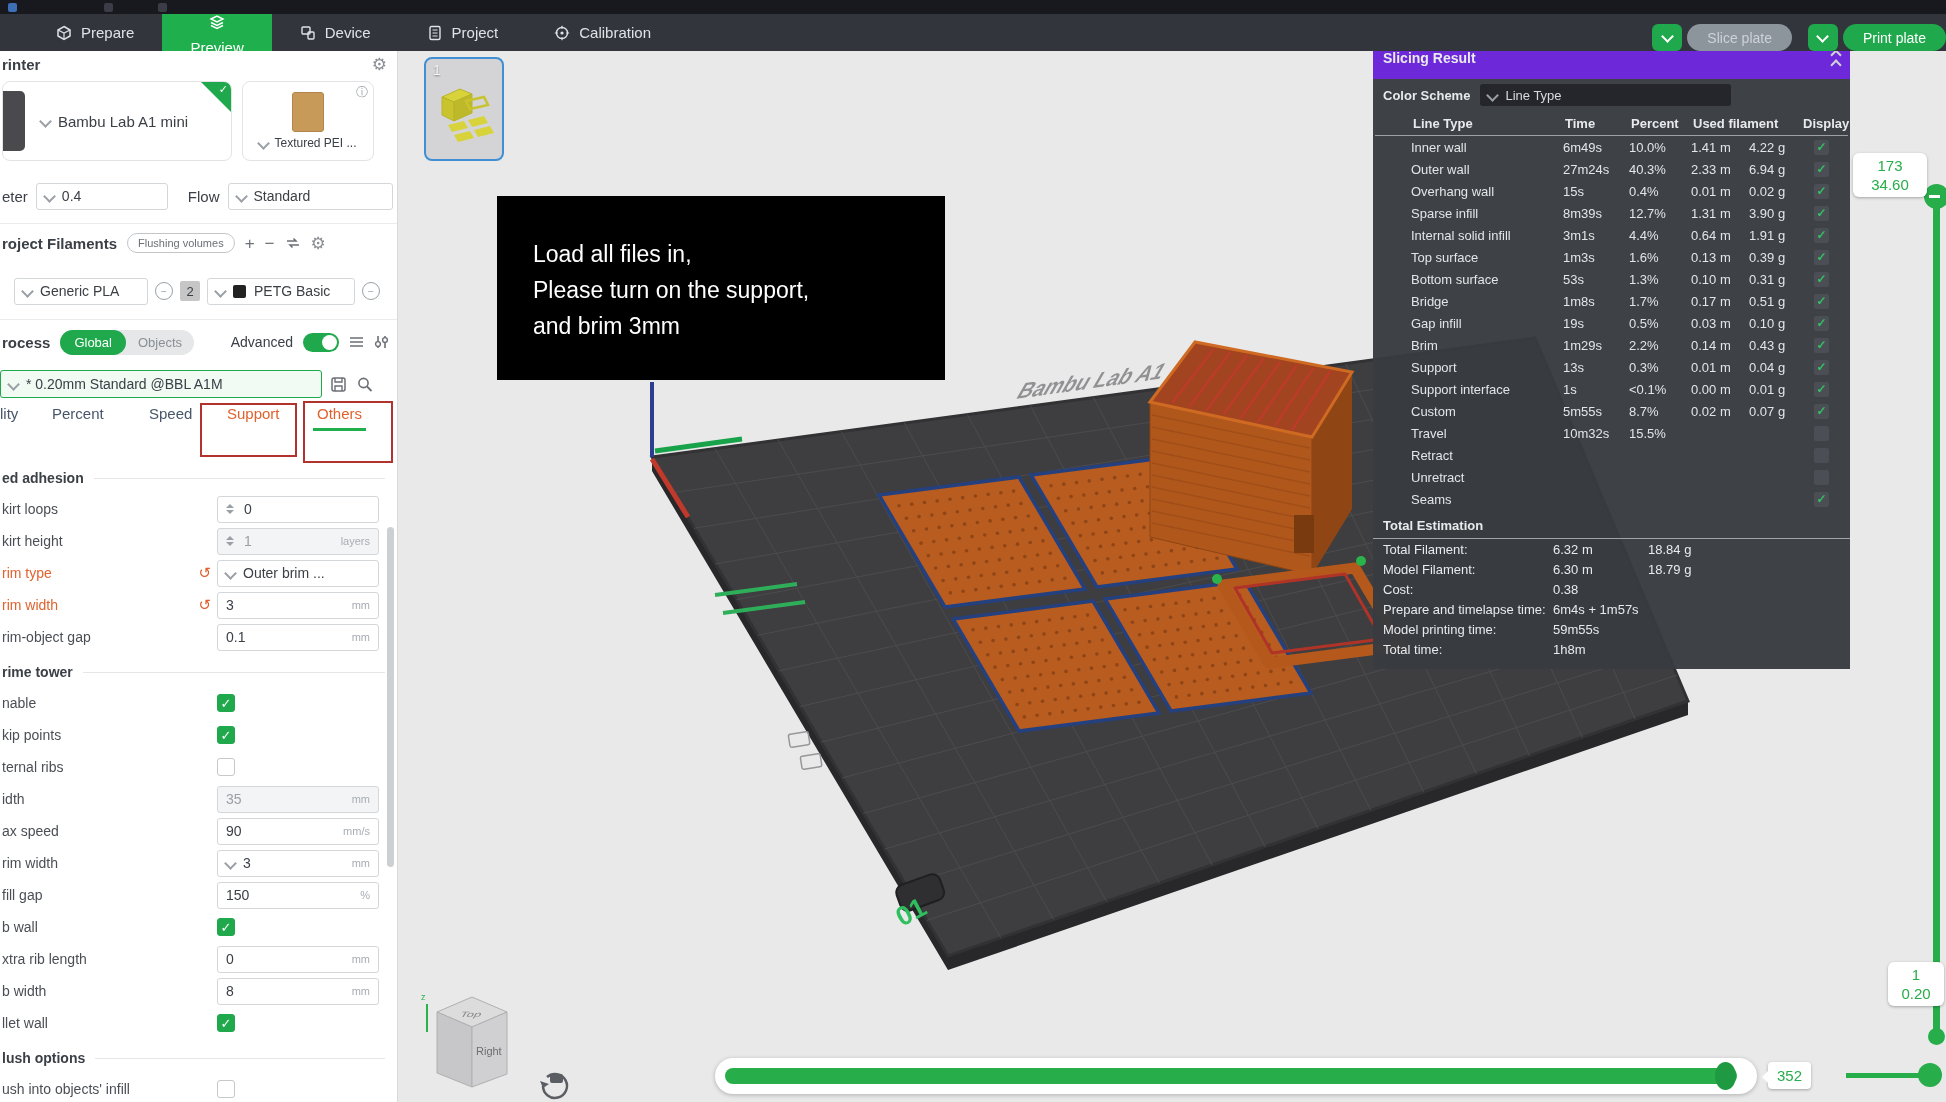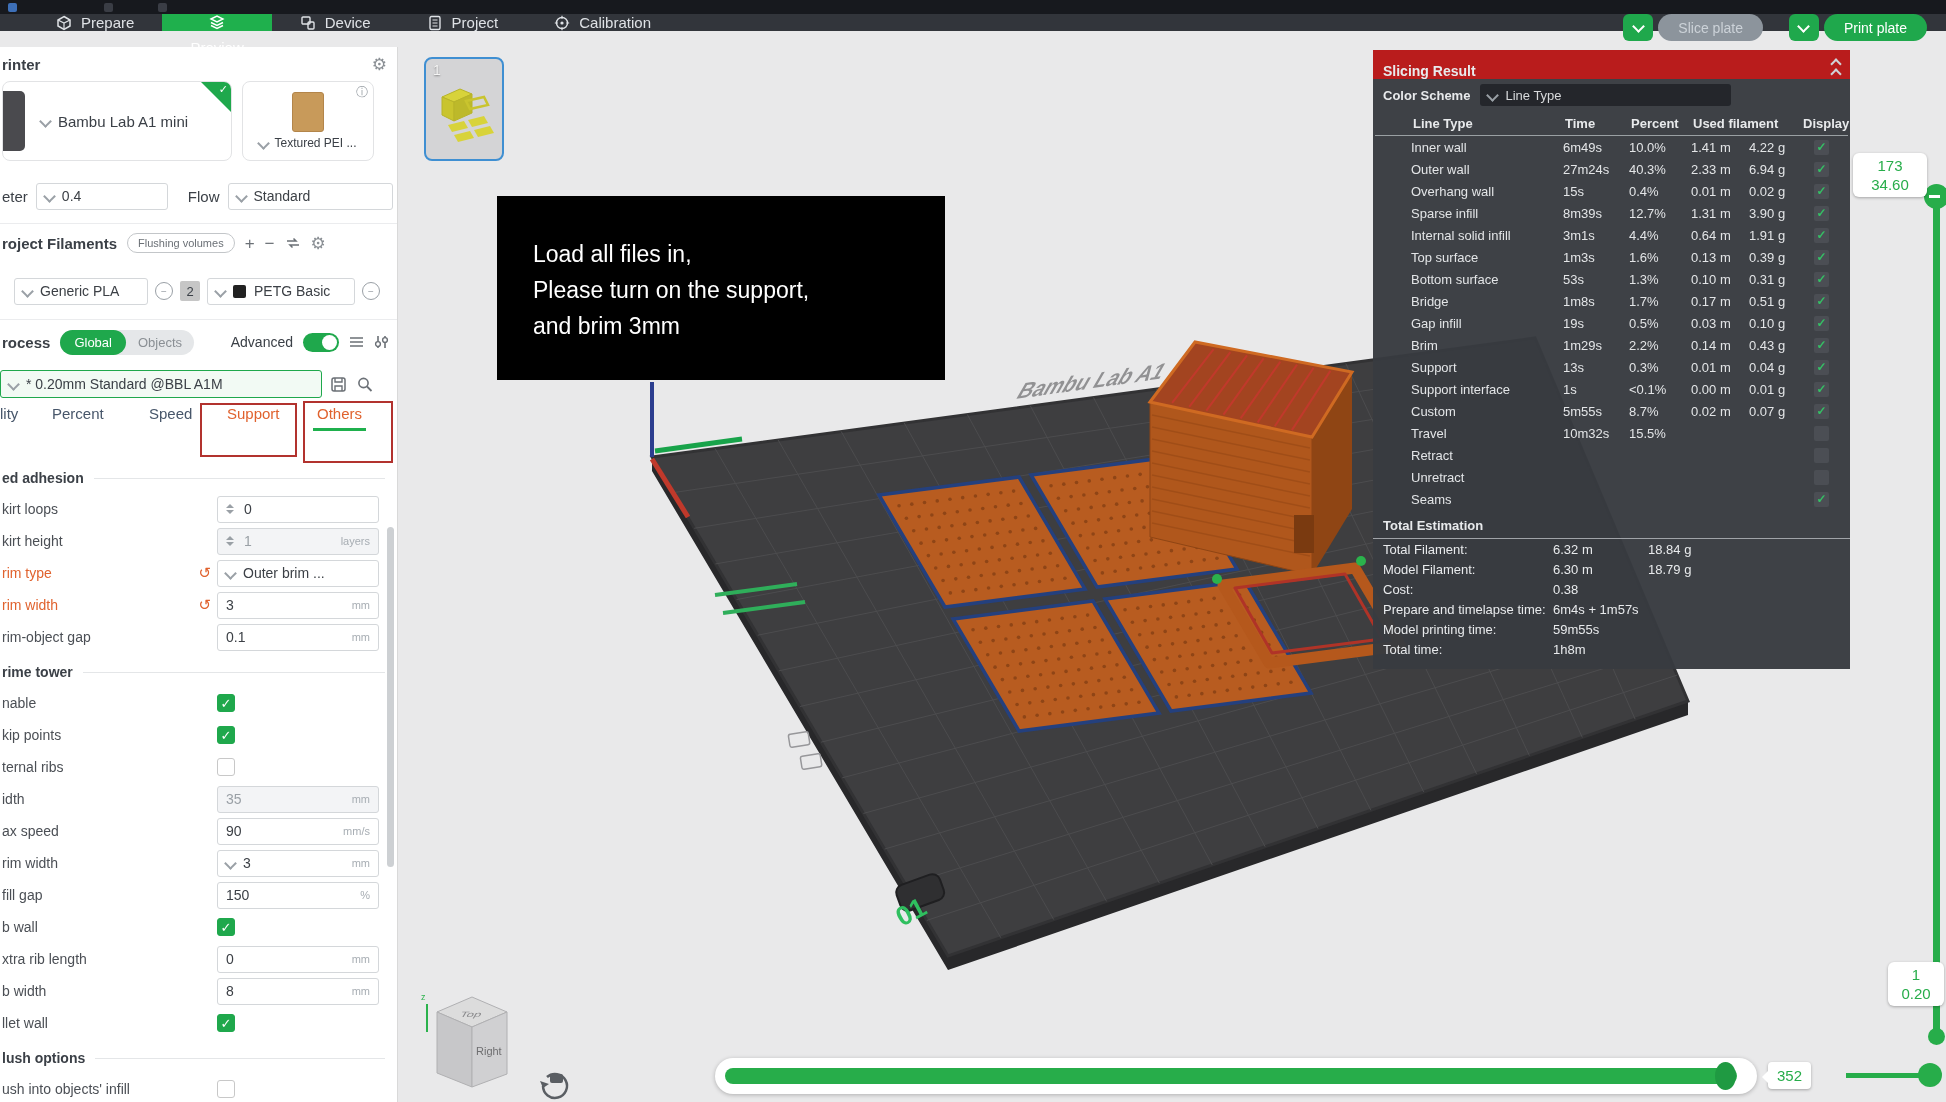--- a/index.html
+++ b/index.html
@@ -2,26 +2,26 @@
 <html><head>
 <meta charset="utf-8">
 <style>
   html,body{margin:0;padding:0;background:#cfcfcf;}
   .app{position:relative;width:1946px;height:1102px;overflow:hidden;
        font-family:"Liberation Sans",sans-serif;background:#e9e9ea;}
   
   .titlebar{position:absolute;left:0;top:0;width:100%;height:14px;background:#17191e;z-index:6;}
   .titlebar .mini{position:absolute;top:3px;width:9px;height:9px;background:#3a3d45;border-radius:2px;}
   
-  .topbar{position:absolute;left:0;top:14px;width:100%;height:17px;background:#32353b;
+  .topbar{position:absolute;left:0;top:14px;width:100%;height:37px;background:#32353b;
           display:flex;align-items:stretch;z-index:6;}
   .tab{display:flex;align-items:center;gap:9px;padding:0 28px;color:#dfe2e6;font-size:15px;cursor:default;}
   .tab.active{background:#1fb04d;color:#fff;flex-direction:column;}
   .tab svg{display:block;}
-  .topbar-right{margin-left:auto;display:flex;align-items:flex-start;gap:26px;padding-right:19px;}
+  .topbar-right{margin-left:auto;display:flex;align-items:flex-end;gap:16px;padding-right:0;}
   .btn-group{display:flex;align-items:center;gap:5px;}
   .chev-btn{width:30px;height:27px;border-radius:6px;background:#1fa84c;display:flex;align-items:center;justify-content:center;}
   .chev-btn .chev{border-color:#fff;margin-top:-3px;}
   .pill{height:27px;border-radius:14px;display:flex;align-items:center;padding:0 20px;font-size:14px;}
   .pill.gray{background:#8c949c;color:#ccd2d8;}
   .pill.green{background:#1fa84c;color:#fff;}
   .chev{display:inline-block;width:7px;height:7px;border-left:2px solid #9aa0a6;border-bottom:2px solid #9aa0a6;transform:rotate(-45deg);}
   
   .sidebar{position:absolute;left:0;top:47px;width:397px;bottom:0;background:#fff;z-index:5;
            border-right:1px solid #d9d9d9;color:#3b4047;}
@@ -89,21 +89,21 @@
   .sb-scroll{position:absolute;right:3px;top:480px;width:7px;height:340px;background:#cdd0d3;border-radius:4px;}
   
   .viewport{position:absolute;left:397px;top:47px;right:0;bottom:0;}
   .vp-svg{position:absolute;left:0;top:0;}
   .thumb{position:absolute;left:27px;top:10px;width:76px;height:100px;background:#d4d4d6;border:2px solid #3f8fd2;border-radius:8px;z-index:3;}
   .thumb .tlabel{position:absolute;left:7px;top:3px;color:#f5f5f5;font-size:14px;text-shadow:0 1px 2px rgba(0,0,0,.4);}
   .note{position:absolute;left:100px;top:149px;width:448px;height:184px;background:#000;color:#fff;z-index:4;
         padding:40px 0 0 36px;box-sizing:border-box;font-size:23px;line-height:36px;}
   
   .panel{position:absolute;left:1373px;top:50px;width:477px;background:rgba(56,59,64,.97);z-index:5;color:#e8eaec;}
-  .panel-header{height:29px;background:#b91c1c;display:flex;align-items:flex-end;padding:0 10px;font-size:14px;font-weight:bold;}
+  .panel-header{height:29px;background:#6d28d9;display:flex;align-items:flex-start;padding:0 10px;font-size:14px;font-weight:bold;}
   .collapse{margin-left:auto;display:flex;flex-direction:column;gap:-2px;}
   .collapse .chev{border-color:#cfd3d8;transform:rotate(135deg);width:6px;height:6px;margin:1px 0;}
   .scheme-row{height:32px;display:flex;align-items:center;gap:10px;padding:0 10px;}
   .scheme-label{font-size:13px;font-weight:bold;}
   .scheme-select{width:235px;height:22px;background:#24262b;border-radius:3px;display:flex;align-items:center;gap:8px;
                  padding:0 8px;font-size:13px;color:#d8dadc;}
   .lg-grid{display:grid;grid-template-columns:30px 152px 66px 62px 58px 52px 1fr;align-items:center;padding:0 8px;}
   .lg-head{height:24px;font-size:13px;font-weight:bold;border-bottom:1px solid #9aa0a3;margin:0 2px;}
   .lg-head .c-used{grid-column:5/7;}
   .lg-row{height:22px;font-size:13px;color:#e3e5e7;}

